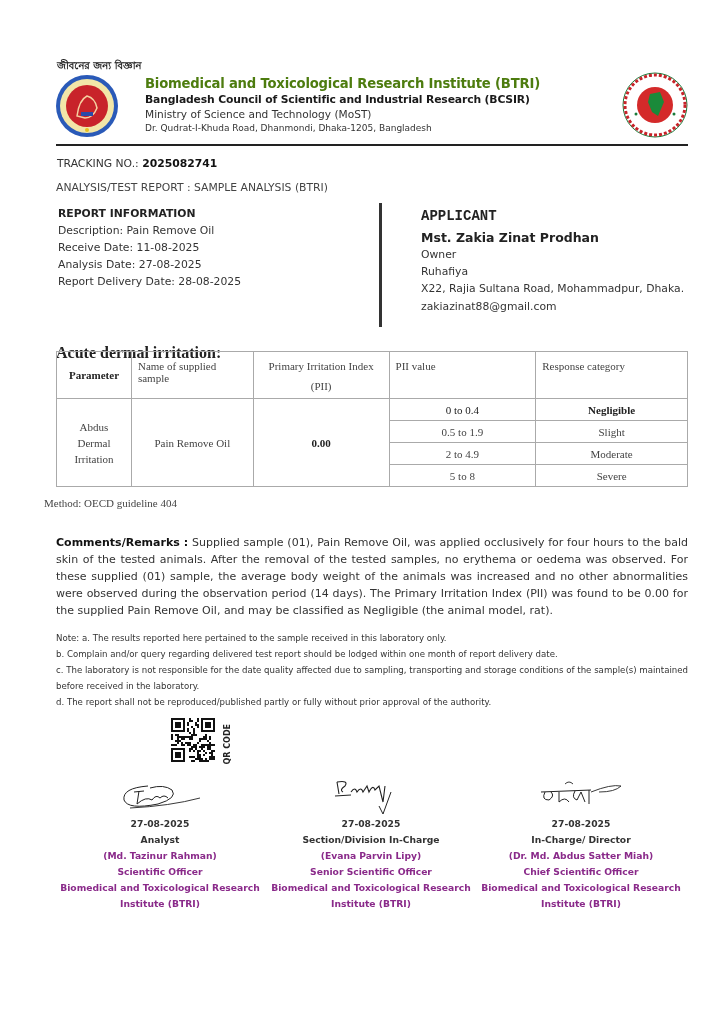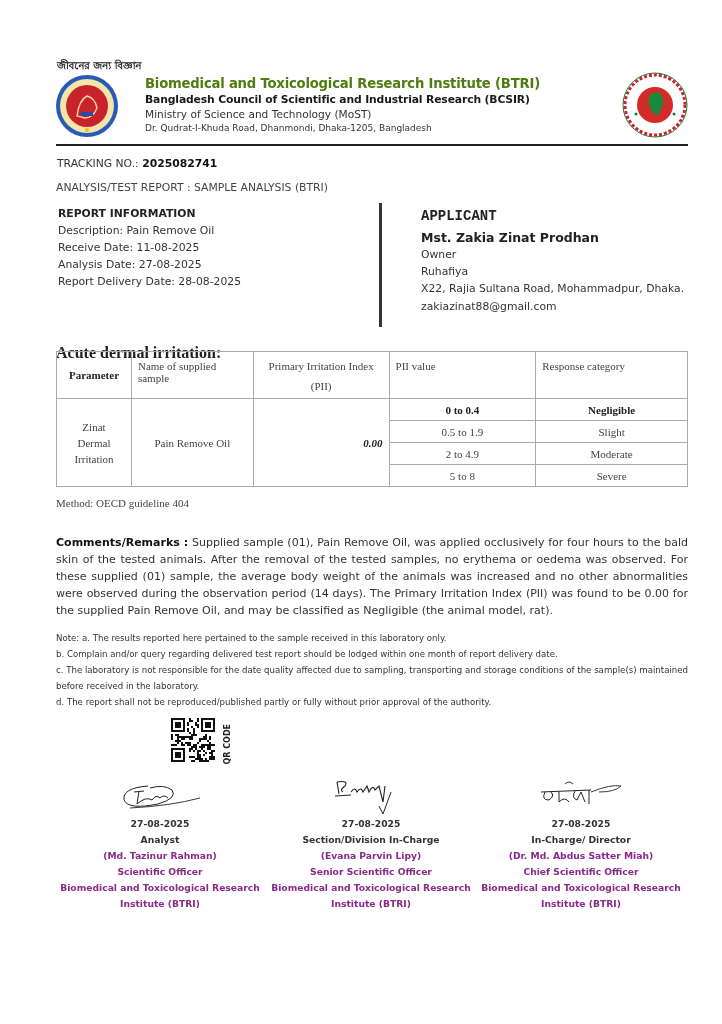--- a/index.html
+++ b/index.html
@@ -20,21 +20,21 @@
   .report-title{left:56px;top:181px;font-size:10.8px;color:#444;}
   .sample{left:58px;top:205px;font-size:10.8px;color:#333;line-height:17px;}
   .sample .h{font-weight:bold;color:#222;}
   .vbar{left:379px;top:203px;width:3px;height:124px;background:#333;}
   .applicant{left:421px;top:208px;font-size:10.8px;color:#333;line-height:17px;}
   .applicant .h{font-size:14px;font-weight:bold;color:#222;font-family:Liberation Mono, monospace;}
   .applicant .name{font-size:12.5px;font-weight:bold;color:#222;margin-top:4px;margin-bottom:0px;}
   .table-title{left:56px;top:337px;font-size:16px;font-weight:bold;color:#222;margin-top:7px;}
   table.pii{position:absolute;left:56px;top:351px;width:632px;border-collapse:collapse;font-family:"Liberation Serif","DejaVu Serif",serif;font-size:11px;color:#444;}
   table.pii td{border:1px solid #aaa;padding:0 6px;}
-  .method{left:56px;top:497px;font-size:11px;color:#444;}
+  .method{left:44px;top:497px;font-size:11px;color:#444;}
   .comments{left:56px;top:534px;width:632px;font-size:11px;line-height:17px;text-align:justify;color:#333;}
   .comments b{color:#111;}
   .notes{left:56px;top:630px;width:632px;font-size:8.6px;line-height:16px;color:#333;text-align:justify;}
   .qr{left:171px;top:718px;width:44px;height:44px;}
   .qr-label{left:223px;top:724px;font-size:8px;font-weight:bold;color:#222;writing-mode:vertical-rl;transform:rotate(180deg);}
   .sig{width:200px;text-align:center;font-size:9.2px;font-weight:bold;line-height:16px;}
   .sig .dk{color:#333;}
   .sig .pp{color:#8a2a8a;}
   .sig .sign{height:38px;position:relative;}
 </style>
@@ -116,27 +116,27 @@
     <td style="vertical-align:top;padding-top:8px;">Name of  supplied sample</td>
     <td style="text-align:center;vertical-align:top;padding-top:4px;line-height:20px;">
       <div>Primary Irritation Index</div>
       <div>(PII)</div>
     </td>
     <td style="vertical-align:top;padding-top:8px;">PII value</td>
     <td style="vertical-align:top;padding-top:8px;">Response category</td>
   </tr>
   <tr style="height:22px">
     <td rowspan="4" style="text-align:center;line-height:16px;">
-      <div>Zinat</div>
+      <div>Abdus</div>
       <div>Dermal</div>
       <div>Irritation</div>
     </td>
     <td rowspan="4" style="text-align:center;">Pain Remove Oil</td>
-    <td rowspan="4" style="text-align:right;font-weight:bold;color:#222;font-style:italic;">0.00</td>
-    <td style="text-align:center;font-weight:bold;color:#222;">0 to 0.4</td>
+    <td rowspan="4" style="text-align:center;font-weight:bold;color:#222;">0.00</td>
+    <td style="text-align:center;font-weight:normal;color:#222;">0 to 0.4</td>
     <td style="text-align:center;font-weight:bold;color:#222;">Negligible</td>
   </tr>
   <tr style="height:22px">
     <td style="text-align:center;">0.5 to 1.9</td>
     <td style="text-align:center;">Slight</td>
   </tr>
   <tr style="height:22px">
     <td style="text-align:center;margin-left:41px;">2 to 4.9</td>
     <td style="text-align:center;">Moderate</td>
   </tr>

